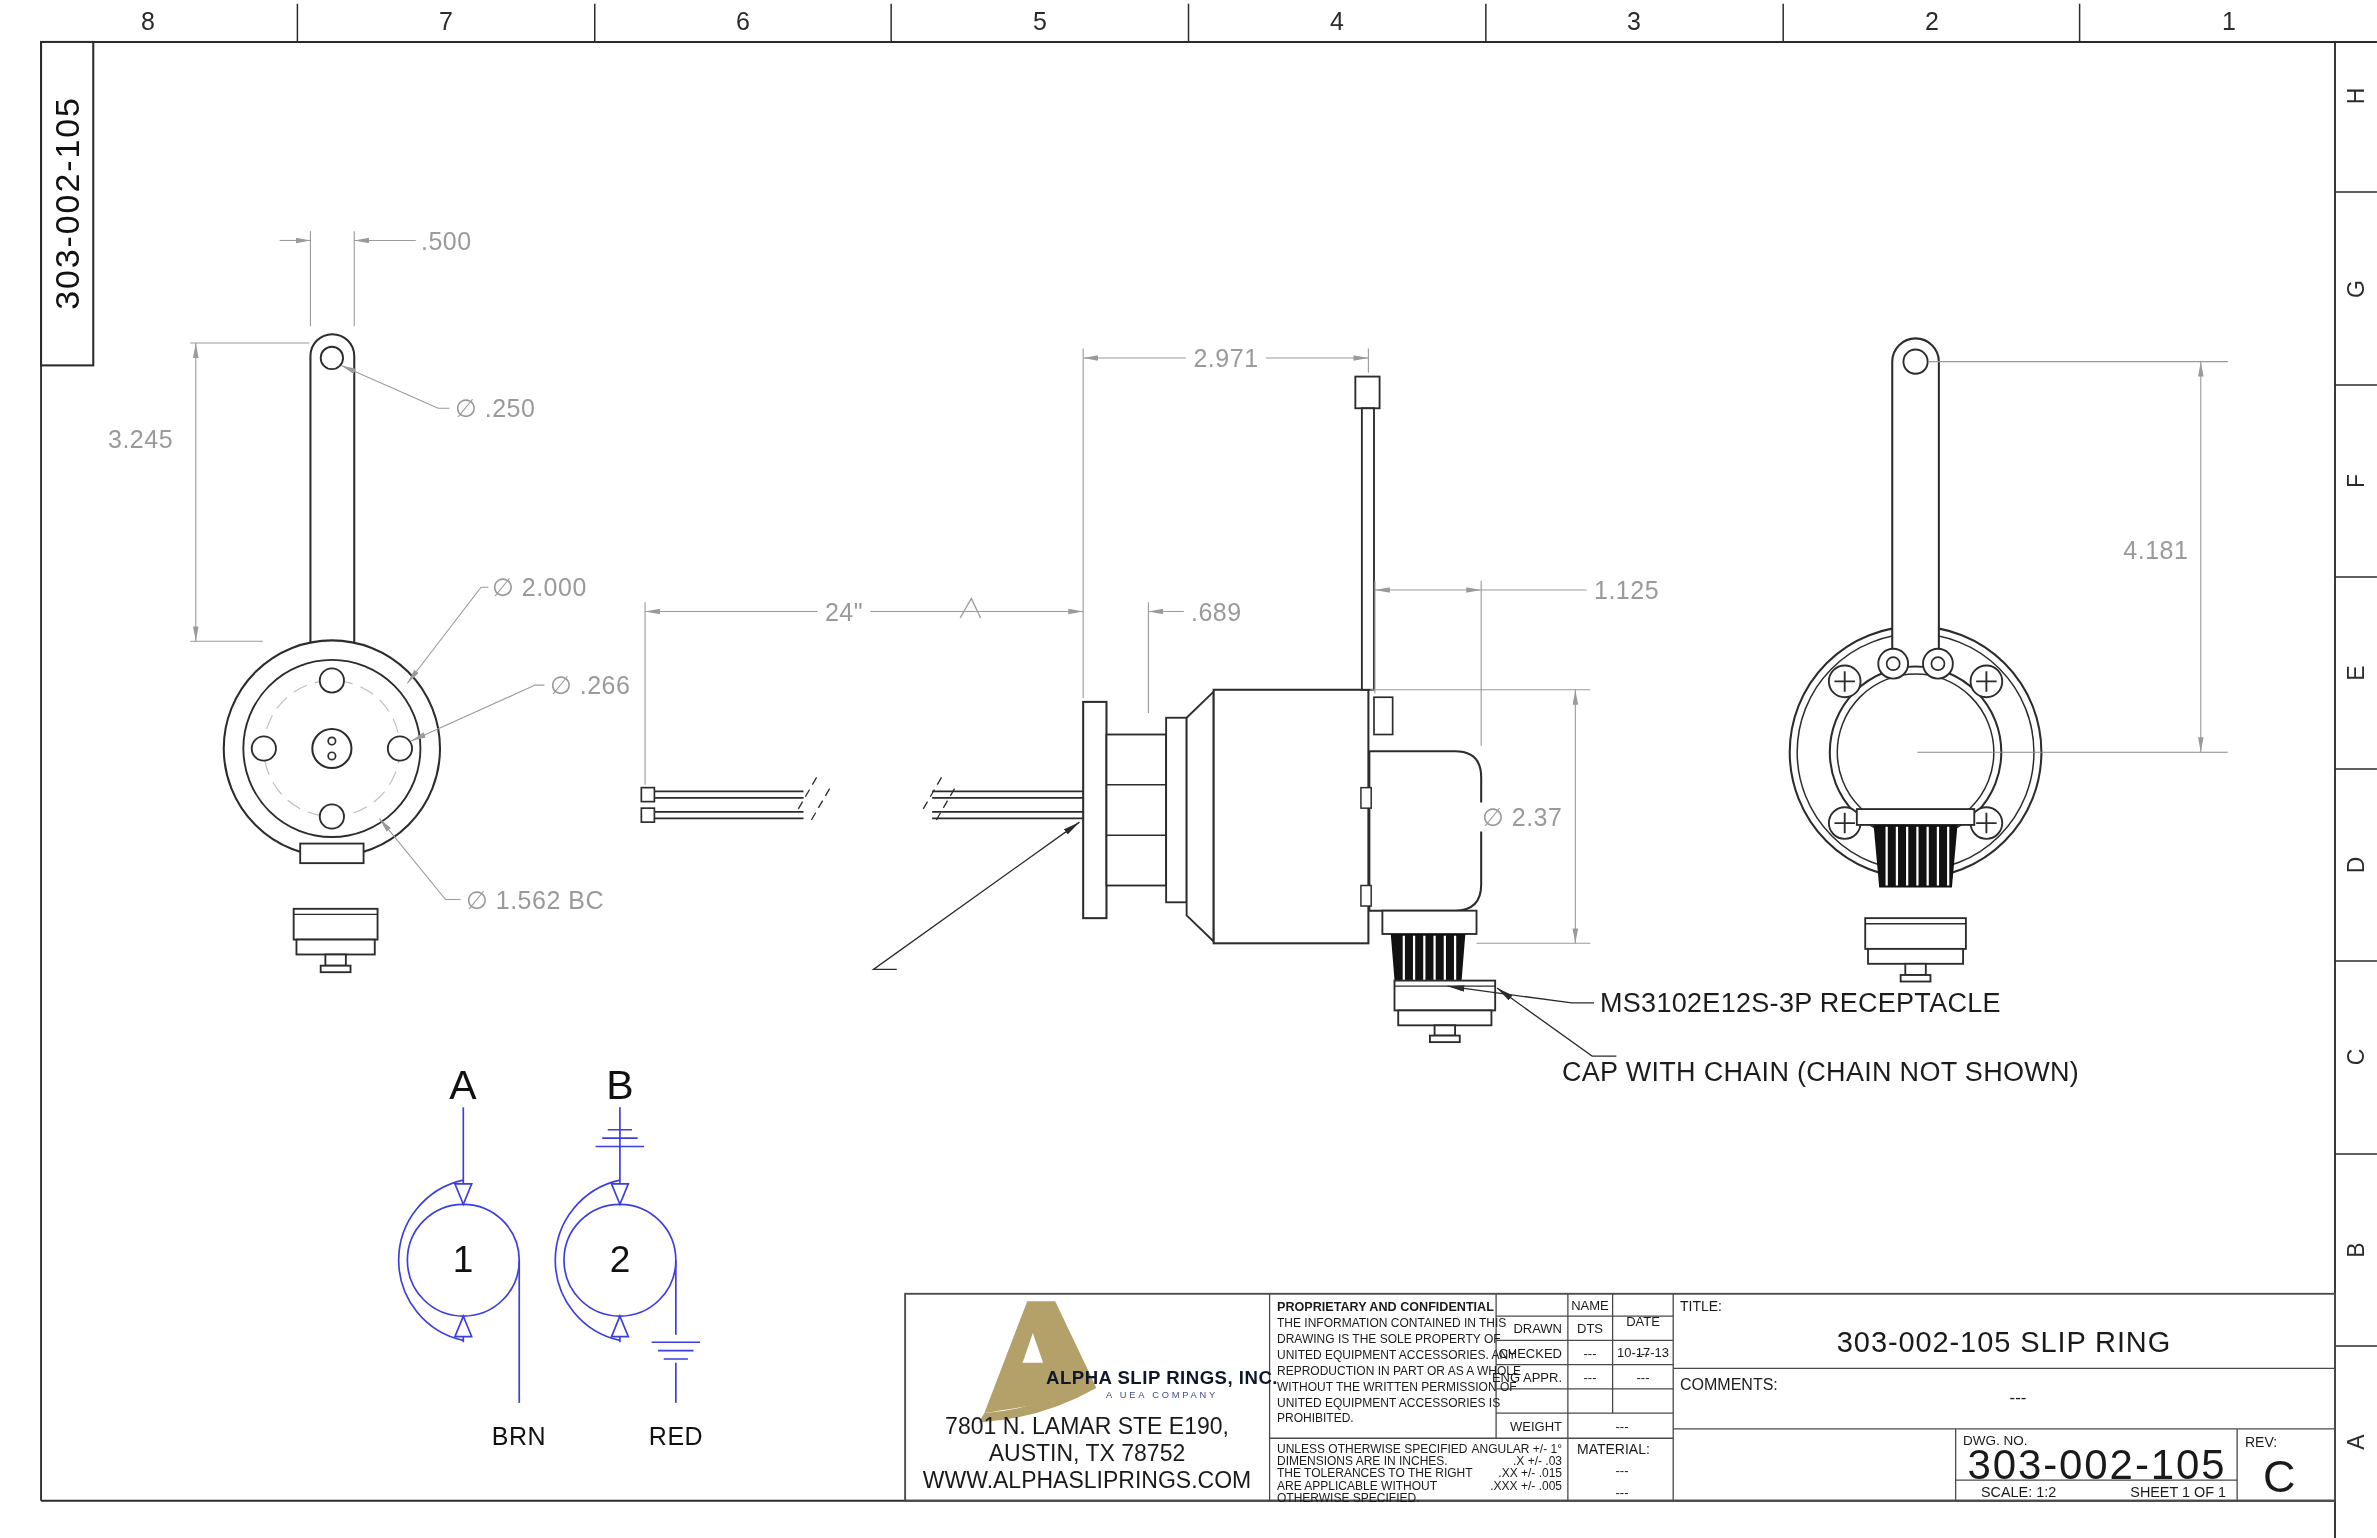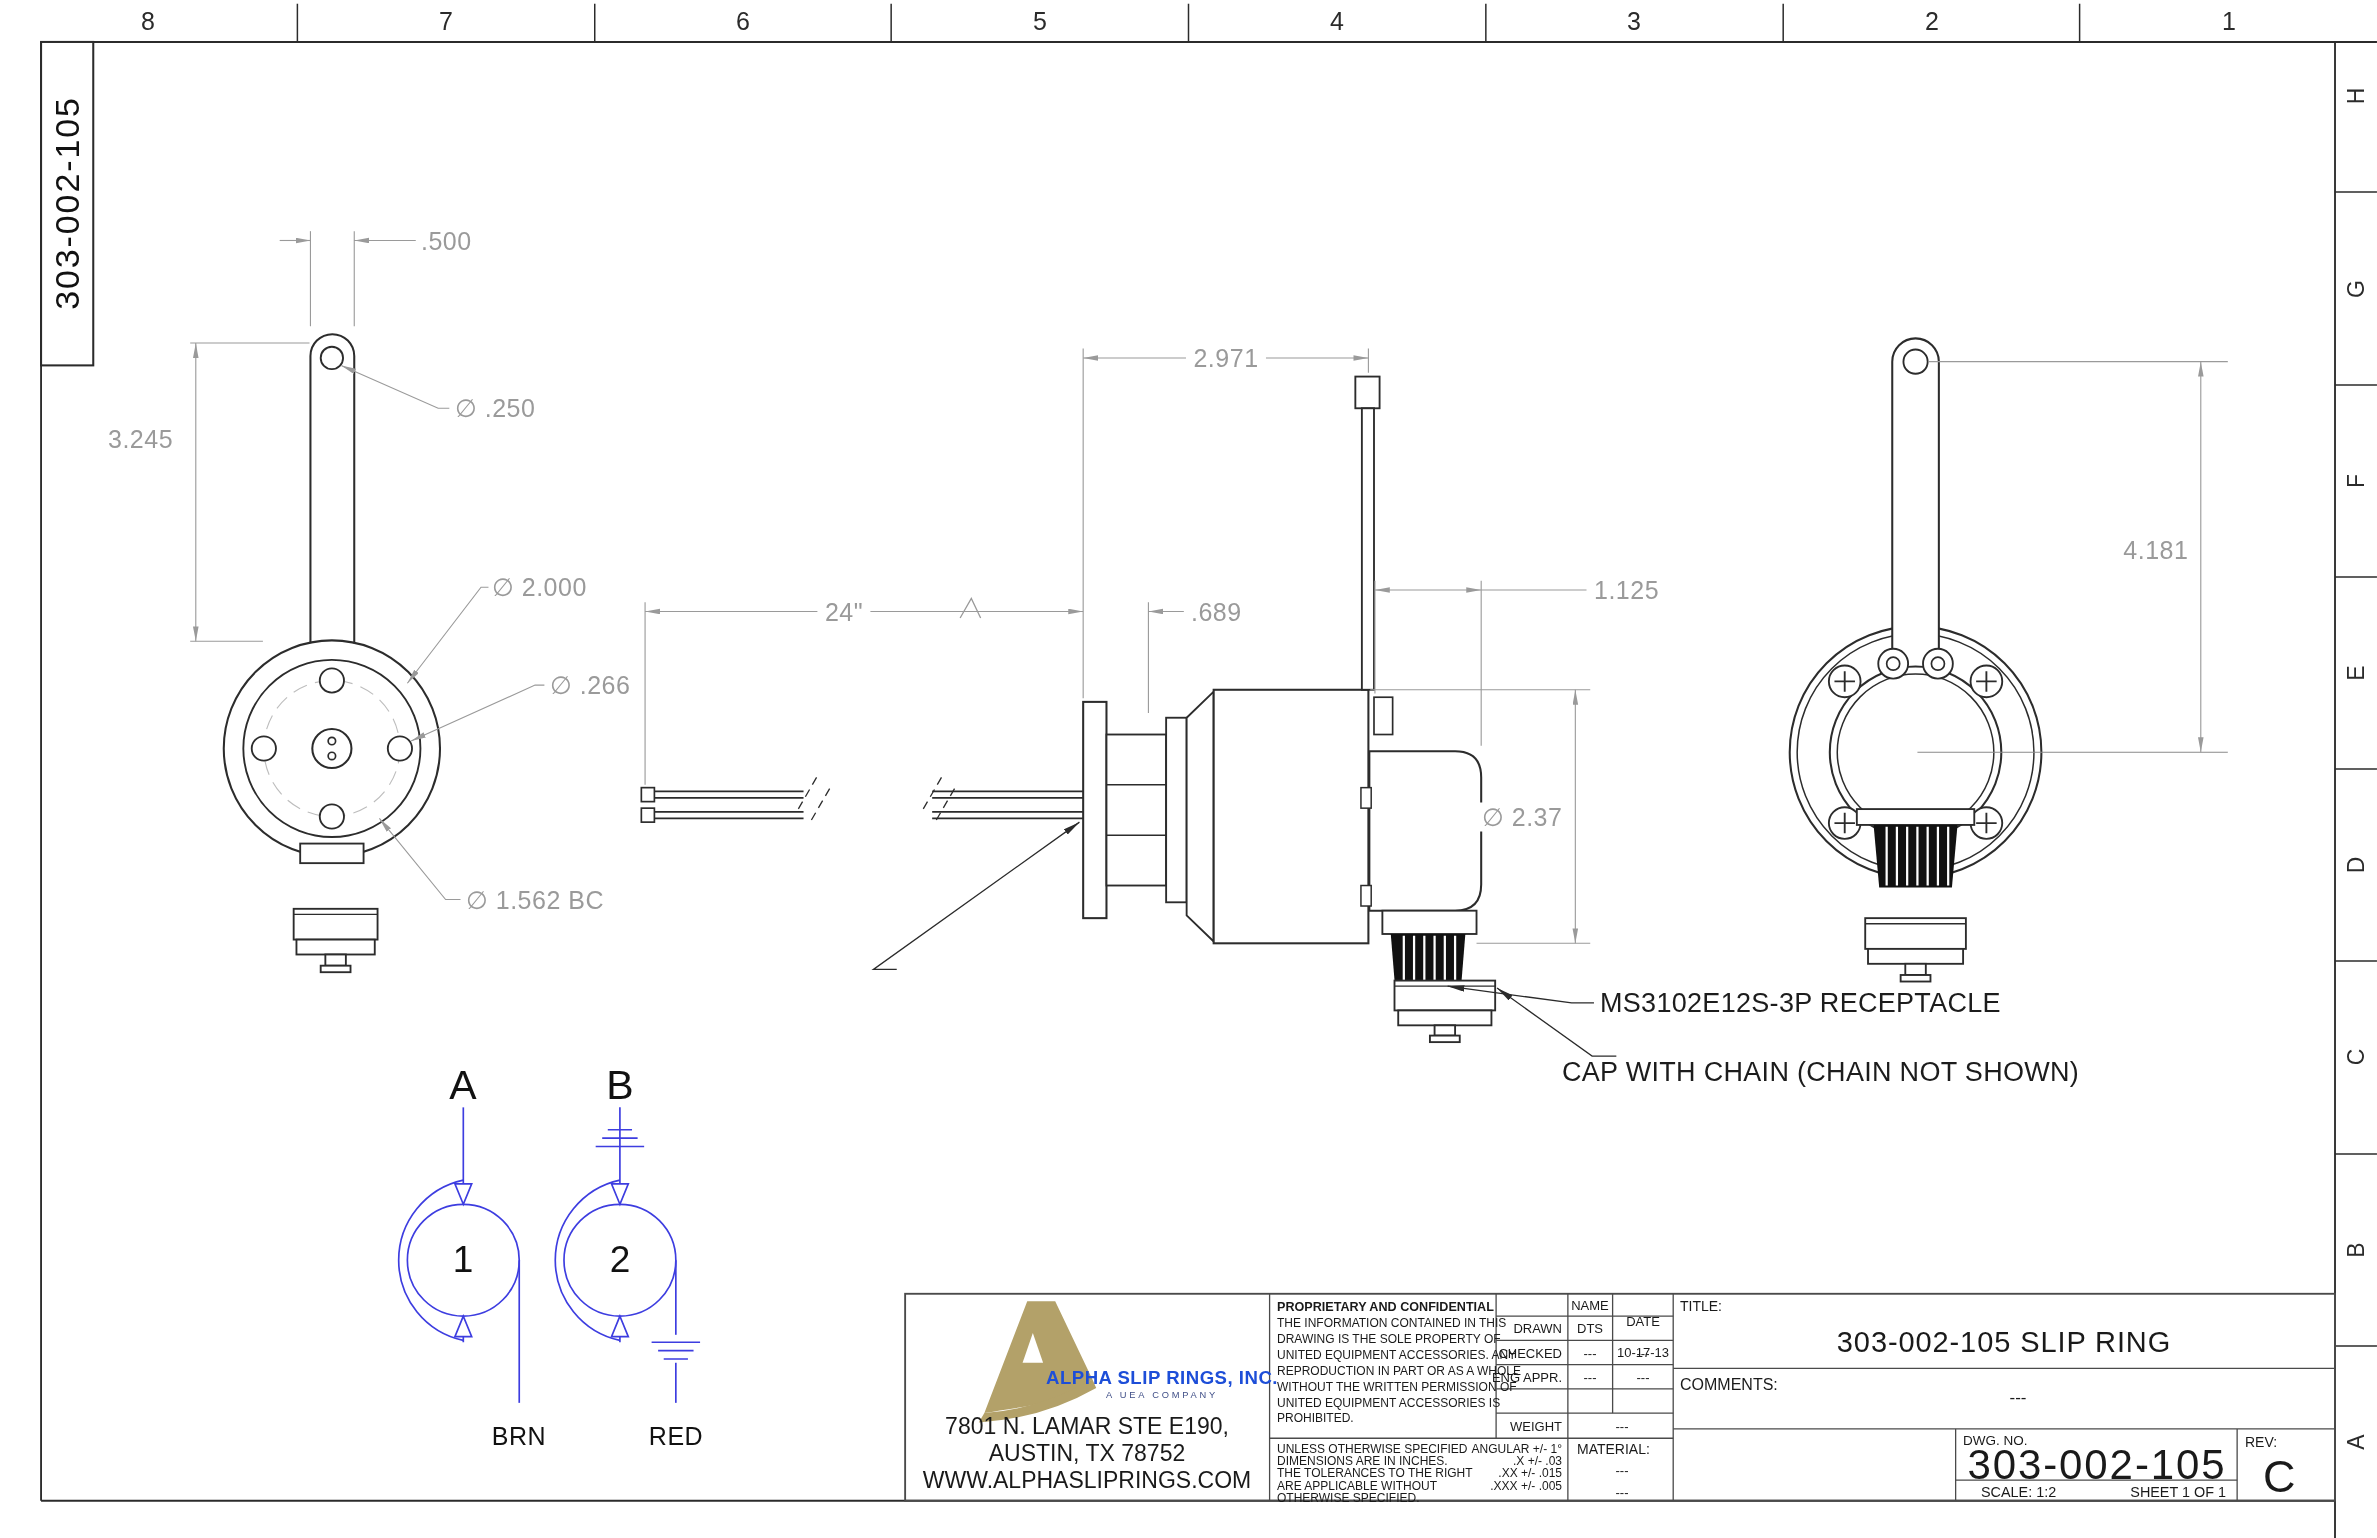--- a/index.html
+++ b/index.html
@@ -333,21 +333,21 @@
 <div class="txt note" style="left:1600px;top:1003px;">MS3102E12S-3P RECEPTACLE</div>
 <div class="txt note" style="left:1562px;top:1056px;margin-top:16px;">CAP WITH CHAIN (CHAIN NOT SHOWN)</div>
 
 <div class="txt wir wA" style="left:463px;top:1085px;">A</div>
 <div class="txt wir wA" style="left:620px;top:1085px;">B</div>
 <div class="txt wir wN" style="left:463px;top:1260px;">1</div>
 <div class="txt wir wN" style="left:620px;top:1260px;">2</div>
 <div class="txt wir wW" style="left:519px;top:1436px;">BRN</div>
 <div class="txt wir wW" style="left:676px;top:1436px;">RED</div>
 
-<div class="txt tb logo-name" style="left:1162px;top:1367px;color:#1d4ed8;">ALPHA SLIP RINGS, INC.</div>
+<div class="txt tb logo-name" style="left:1162px;top:1367px;color:#0f172a;">ALPHA SLIP RINGS, INC.</div>
 <div class="txt tb logo-tag" style="left:1162px;top:1390px;color:#3f4e87;">A UEA COMPANY</div>
 <div class="txt tb tb-addr" style="left:1087px;top:1413px;">7801 N. LAMAR STE E190,</div>
 <div class="txt tb tb-addr" style="left:1087px;top:1440px;">AUSTIN, TX 78752</div>
 <div class="txt tb tb-addr" style="left:1087px;top:1467px;">WWW.ALPHASLIPRINGS.COM</div>
 
 <div class="txt tb tb-prop-h" style="left:1277px;top:1300px;">PROPRIETARY AND CONFIDENTIAL</div>
 <div class="txt tb tb-small" style="left:1277px;top:1316px;">THE INFORMATION CONTAINED IN THIS</div>
 <div class="txt tb tb-small" style="left:1277px;top:1332px;">DRAWING IS THE SOLE PROPERTY OF</div>
 <div class="txt tb tb-small" style="left:1277px;top:1348px;">UNITED EQUIPMENT ACCESSORIES.  ANY</div>
 <div class="txt tb tb-small" style="left:1277px;top:1364px;">REPRODUCTION IN PART OR AS A WHOLE</div>

